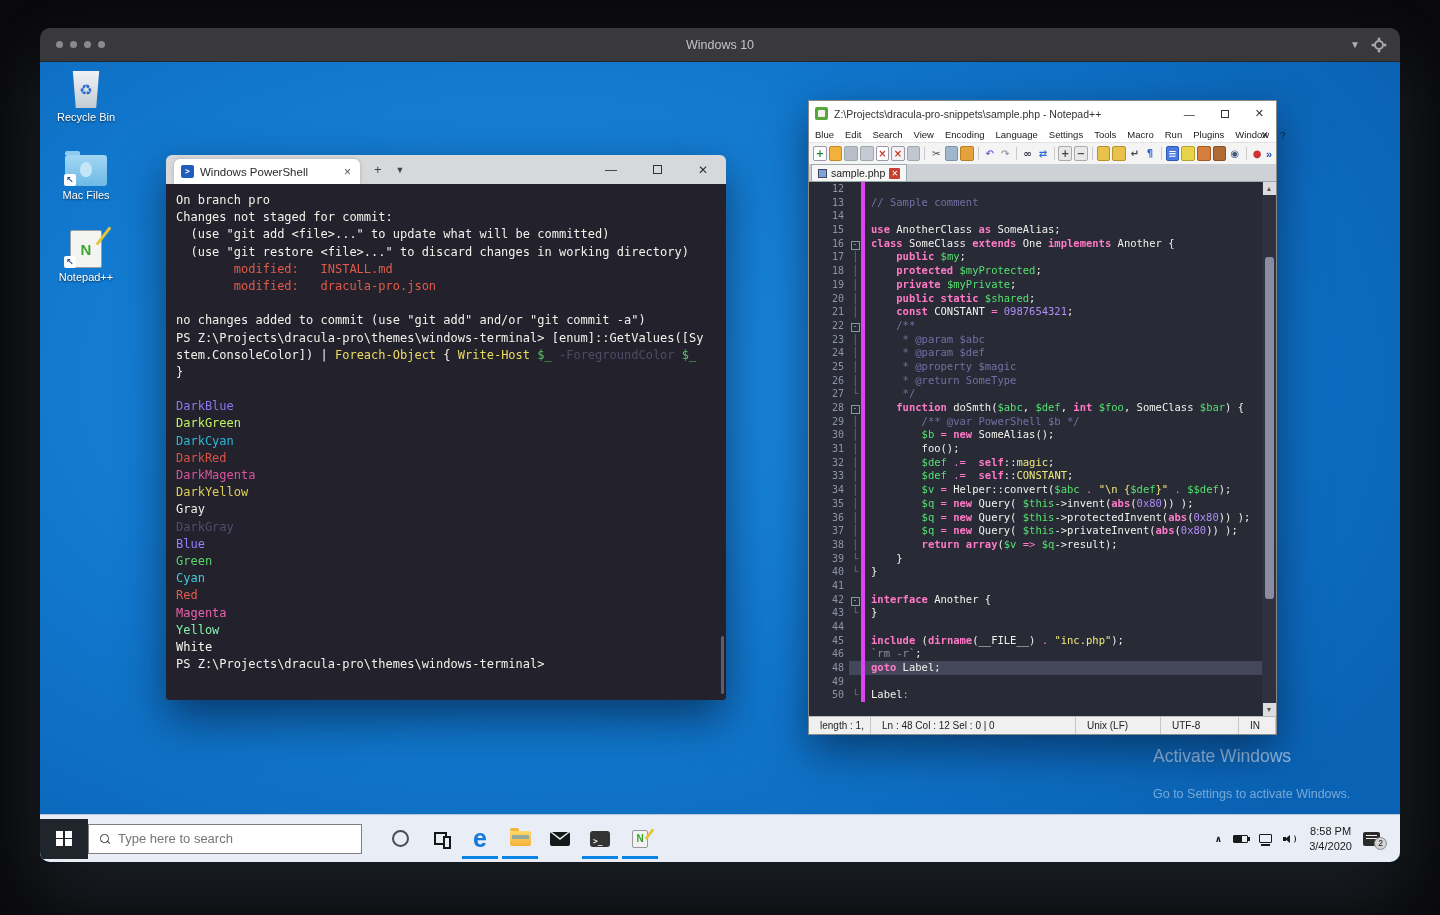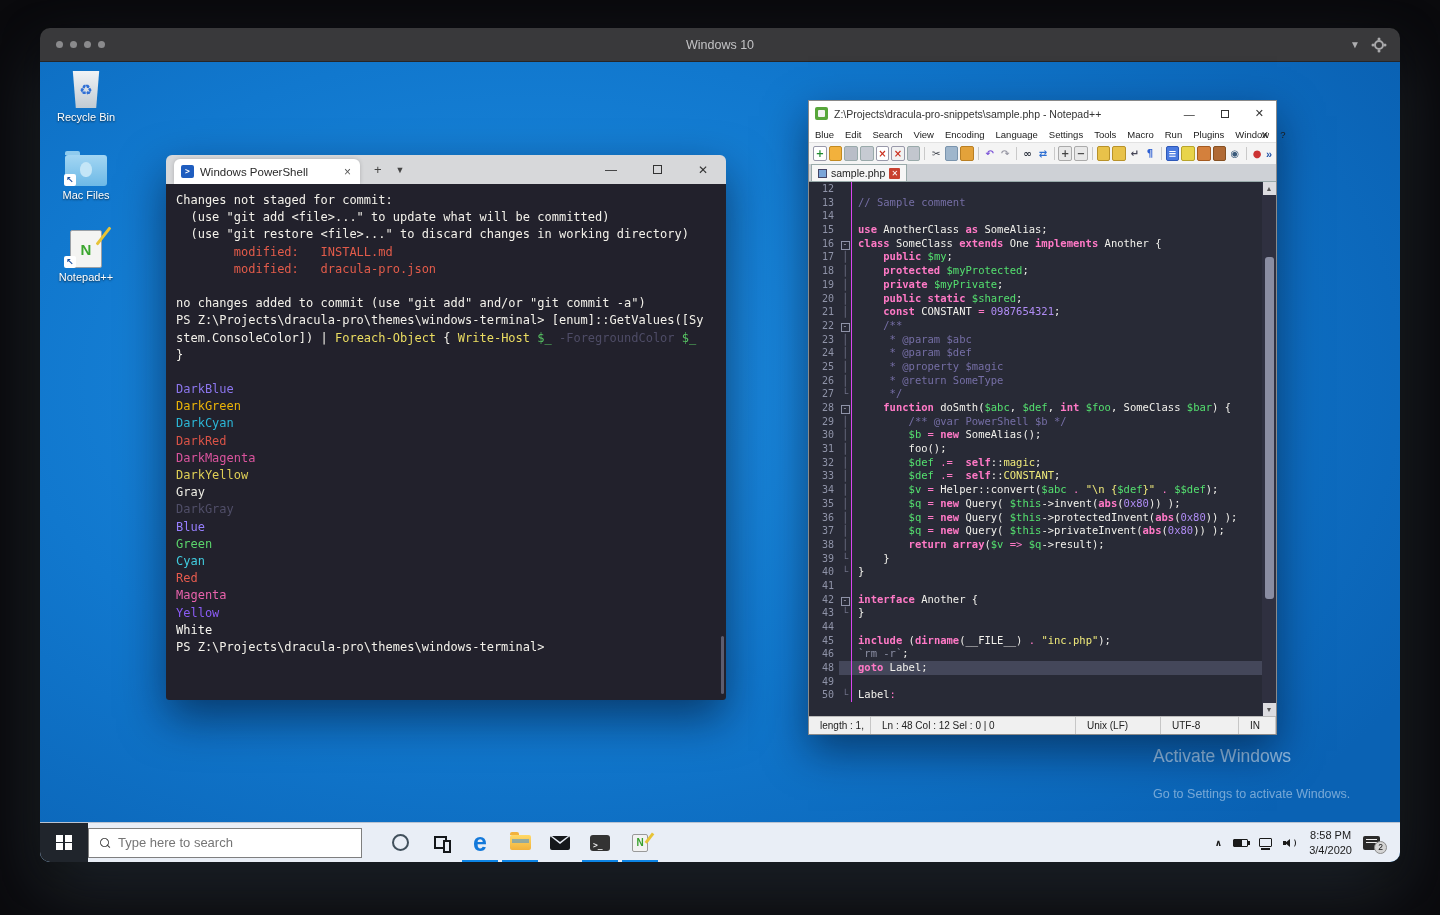--- a/index.html
+++ b/index.html
@@ -82,39 +82,39 @@
          font-weight:bold; font-size:10px; font-family:"DejaVu Sans",sans-serif; }
   .tbsep { width:1px; height:13px; background:#c9c9c9; margin:0 2px; }
   .tb-more { margin-left:auto; color:#2255aa; font-weight:bold; font-size:11px; }
   .npp-tabbar { height:18px; background:#ced1d6; display:flex; align-items:flex-end; border-bottom:1px solid #9aa; }
   .npp-tab { height:17px; background:#f6f6f6; border:1px solid #9aa; border-bottom:none; display:flex; align-items:center; gap:4px;
              padding:0 6px; margin-left:2px; font-size:10.5px; color:#222; }
   .tab-floppy { width:9px; height:9px; background:#7aa5d8; border:1px solid #446; }
   .tab-x { width:11px; height:11px; background:#c8402f; color:#fff; font-size:8px; font-weight:bold;
            display:flex; align-items:center; justify-content:center; border-radius:1px; }
   .npp-editor { flex:1; background:#282a36; display:flex; position:relative; overflow:hidden; }
-  .code-col { flex:1; font-family:"DejaVu Sans Mono",monospace; }
+  .code-col { flex:1; font-family:"DejaVu Sans Mono",monospace;margin-left:10px; }
   .crow { display:flex; height:13.7px; }
   .crow.hl .cfold, .crow.hl .ccode { background:#44475a; }
   .cnum { width:30px; flex:none; text-align:right; padding-right:5px; color:#8f93a8; font-size:10px; line-height:13.7px; }
   .cfold { width:12px; flex:none; color:#6f7288; font-size:10px; line-height:13.7px; text-align:center; font-family:"DejaVu Sans Mono",monospace; }
   .fm { display:inline-block; width:9px; height:9px; border:1px solid #8f93a8; line-height:6px; font-size:8px; color:#aab;
         background:#282a36; margin-top:2px; }
-  .ccode { flex:1; white-space:pre; font-size:10.5px; line-height:13.7px; color:#f2f1ec; border-left:1px solid #d946ef; padding-left:6px; }
+  .ccode { flex:1; white-space:pre; font-size:10.5px; line-height:13.7px; color:#f2f1ec; border-left:4px solid #d946ef; padding-left:6px; }
   .npp-vscroll { width:14px; flex:none; background:#2f3040; display:flex; flex-direction:column; align-items:center; position:relative; }
   .sarrow { width:13px; height:13px; background:#dcdce0; color:#555; font-size:7px; display:flex; align-items:center; justify-content:center; }
   .sarrow.up { margin-bottom:auto; }
   .sarrow.dn { margin-top:auto; }
   .sthumb { position:absolute; left:2.5px; width:9px; top:14%; height:64%; background:#8a8da2; border-radius:3px; }
   .npp-status { height:18px; background:#f0f0f0; border-top:1px solid #bbb; display:grid;
                 grid-template-columns:62px 205px 85px 78px 1fr; font-size:10px; color:#222; align-items:center; }
   .npp-status span { padding:0 11px; border-right:1px solid #c6c6c6; height:100%; display:flex; align-items:center; overflow:hidden; white-space:nowrap; }
 
   
-  .taskbar { position:absolute; left:0; right:0; bottom:0; height:40px; background:#e9eef6; border-top:1px solid #bac3d1;
+  .taskbar { position:absolute; left:0; right:0; bottom:0; height:48px; background:#e9eef6; border-top:1px solid #bac3d1;
              display:flex; align-items:center; }
   .start { width:48px; height:40px; background:#20252c; display:flex; align-items:center; justify-content:center; }
   .winlogo { display:grid; grid-template-columns:7px 7px; grid-template-rows:7px 7px; gap:1.5px; }
   .winlogo i { background:#fff; }
   .searchbox { width:274px; height:30px; background:#fff; border:1px solid #7f7f7f; display:flex; align-items:center; margin-left:0; }
   .searchbox input { border:none; outline:none; flex:1; font-size:13px; color:#4a4a4a; font-family:"Liberation Sans",sans-serif; background:transparent; }
   .mag { width:9px; height:9px; border:1.7px solid #3f3f3f; border-radius:50%; position:relative; transform:rotate(-45deg); margin:0 9px 0 11px; flex:none; }
   .mag::after { content:''; position:absolute; left:50%; top:100%; width:1.7px; height:4px; background:#3f3f3f; transform:translateX(-50%); }
   .appcell { width:40px; height:40px; display:flex; align-items:center; justify-content:center; position:relative; }
   .appcell.first { margin-left:18px; }
@@ -209,45 +209,46 @@
         <div class="term-ctrls">
           <span class="tc">—</span>
           <span class="tc">
               <span class="sq"></span>
             </span>
           <span class="tc">✕</span>
         </div>
       </div>
       <div class="term-body" id="term-lines">
         <div class="term-scroll"></div>
+      <div class="trow"><span style="color: rgb(243, 241, 234);">On branch pro</span></div>
           <div class="trow"><span style="color: rgb(243, 241, 234);">Changes not staged for commit:</span></div>
           <div class="trow"><span style="color: rgb(243, 241, 234);">  (use "git add &lt;file&gt;..." to update what will be committed)</span></div>
           <div class="trow"><span style="color: rgb(243, 241, 234);">  (use "git restore &lt;file&gt;..." to discard changes in working directory)</span></div>
           <div class="trow"><span style="color: rgb(226, 91, 74);">        modified:   INSTALL.md</span></div>
           <div class="trow"><span style="color: rgb(226, 91, 74);">        modified:   dracula-pro.json</span></div>
           <div class="trow">&nbsp;</div>
           <div class="trow"><span style="color: rgb(243, 241, 234);">no changes added to commit (use "git add" and/or "git commit -a")</span></div>
           <div class="trow"><span style="color: rgb(243, 241, 234);">PS Z:\Projects\dracula-pro\themes\windows-terminal&gt; [enum]::GetValues([Sy</span></div>
           <div class="trow"><span style="color: rgb(243, 241, 234);">stem.ConsoleColor]) | </span><span style="color: rgb(235, 221, 97);">Foreach-Object</span><span style="color: rgb(243, 241, 234);"> { </span><span style="color: rgb(235, 221, 97);">Write-Host</span><span style="color: rgb(243, 241, 234);"> </span><span style="color: rgb(87, 197, 99);">$_</span><span style="color: rgb(243, 241, 234);"> </span><span style="color: rgb(78, 76, 102);">-ForegroundColor</span><span style="color: rgb(243, 241, 234);"> </span><span style="color: rgb(87, 197, 99);">$_</span></div>
           <div class="trow"><span style="color: rgb(243, 241, 234);">}</span></div>
           <div class="trow">&nbsp;</div>
           <div class="trow"><span style="color: rgb(140, 118, 238);">DarkBlue</span></div>
-          <div class="trow"><span style="color: #eab308;">DarkGreen</span></div>
+          <div class="trow"><span style="color: #bef264;">DarkGreen</span></div>
           <div class="trow"><span style="color: rgb(44, 182, 214);">DarkCyan</span></div>
           <div class="trow"><span style="color: rgb(218, 83, 71);">DarkRed</span></div>
           <div class="trow"><span style="color: rgb(218, 84, 157);">DarkMagenta</span></div>
           <div class="trow"><span style="color: rgb(222, 206, 85);">DarkYellow</span></div>
           <div class="trow"><span style="color: rgb(237, 236, 228);">Gray</span></div>
           <div class="trow"><span style="color: rgb(80, 78, 104);">DarkGray</span></div>
           <div class="trow"><span style="color: rgb(151, 127, 255);">Blue</span></div>
           <div class="trow"><span style="color: rgb(91, 212, 107);">Green</span></div>
           <div class="trow"><span style="color: rgb(65, 204, 223);">Cyan</span></div>
           <div class="trow"><span style="color: rgb(230, 91, 78);">Red</span></div>
           <div class="trow"><span style="color: rgb(233, 98, 172);">Magenta</span></div>
-          <div class="trow"><span style="color: #8b5cf6;">Yellow</span></div>
+          <div class="trow"><span style="color: #86efac;">Yellow</span></div>
           <div class="trow"><span style="color: rgb(247, 246, 240);">White</span></div>
           <div class="trow"><span style="color: rgb(243, 241, 234);">PS Z:\Projects\dracula-pro\themes\windows-terminal&gt;</span></div>
         </div>
     </div>
 
     <div class="npp">
       <div class="npp-titlebar">
         <span class="npp-ico"></span>
         <span class="npp-title">Z:\Projects\dracula-pro-snippets\sample.php - Notepad++</span>
         <div class="npp-ctrls">

